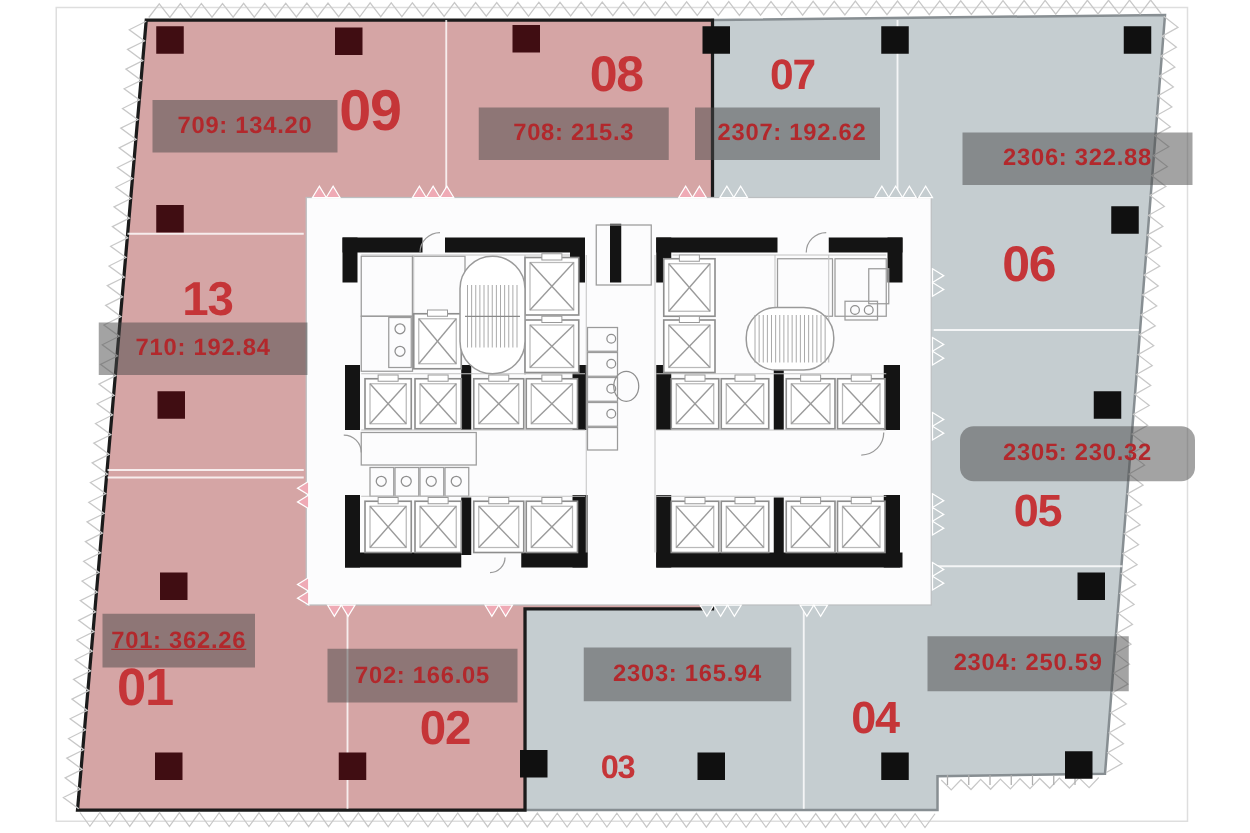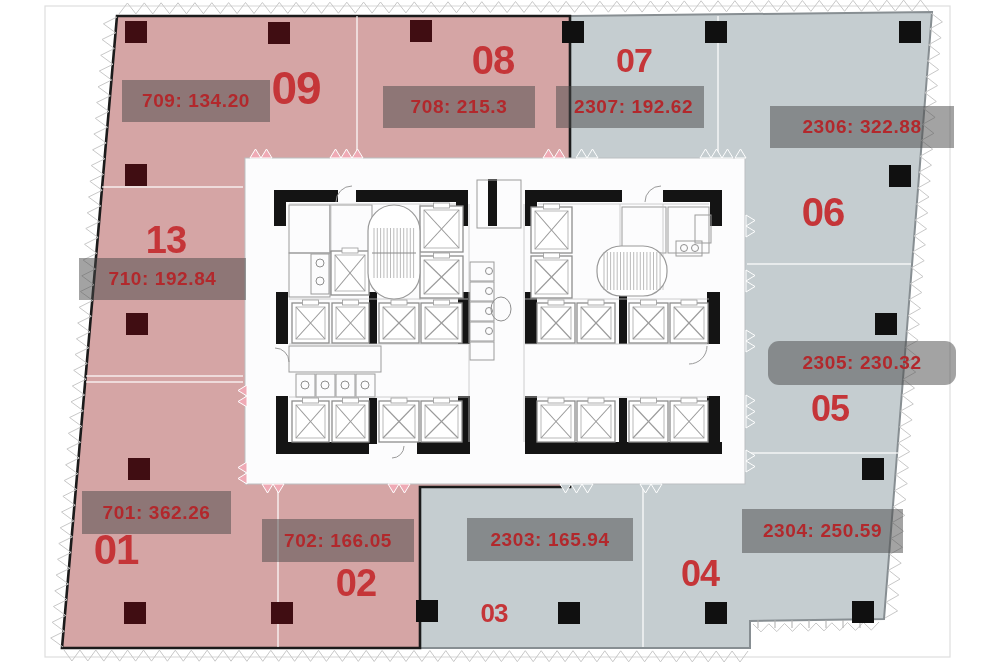--- a/index.html
+++ b/index.html
@@ -343,21 +343,21 @@
         <rect x="852" y="601" width="22" height="22" fill="#101010"></rect>
       </g>
   </svg>
 
   <div class="unit-label" style="left:122px;top:80px;width:148px;height:42px;">709: 134.20</div>
   <div class="unit-label" style="left:383px;top:86px;width:152px;height:42px;">708: 215.3</div>
   <div class="unit-label" style="left:556px;top:86px;width:148px;height:42px;justify-content:flex-start;padding-left:18px;box-sizing:border-box;">2307: 192.62</div>
   <div class="unit-label" style="left:770px;top:106px;width:184px;height:42px;">2306: 322.88</div>
   <div class="unit-label" style="left:79px;top:258px;width:167px;height:42px;">710: 192.84</div>
   <div class="unit-label" style="left:768px;top:341px;width:188px;height:44px;border-radius:11px;">2305: 230.32</div>
-  <div class="unit-label" style="left:82px;top:491px;width:149px;height:43px;">701: 362.26</div>
+  <div class="unit-label" style="left:82px;top:491px;width:122px;height:43px;text-decoration:underline;">701: 362.26</div>
   <div class="unit-label" style="left:262px;top:519px;width:152px;height:43px;">702: 166.05</div>
   <div class="unit-label" style="left:467px;top:518px;width:166px;height:43px;">2303: 165.94</div>
   <div class="unit-label" style="left:742px;top:509px;width:161px;height:44px;">2304: 250.59</div>
 
   <div class="unit-number" style="left:296px;top:88px;font-size:46px;">09</div>
   <div class="unit-number" style="left:493px;top:60px;font-size:40px;">08</div>
   <div class="unit-number" style="left:624px;top:60px;font-size:34px;margin-left:10px;">07</div>
   <div class="unit-number" style="left:823px;top:212px;font-size:40px;">06</div>
   <div class="unit-number" style="left:166px;top:240px;font-size:38px;">13</div>
   <div class="unit-number" style="left:830px;top:409px;font-size:36px;">05</div>

